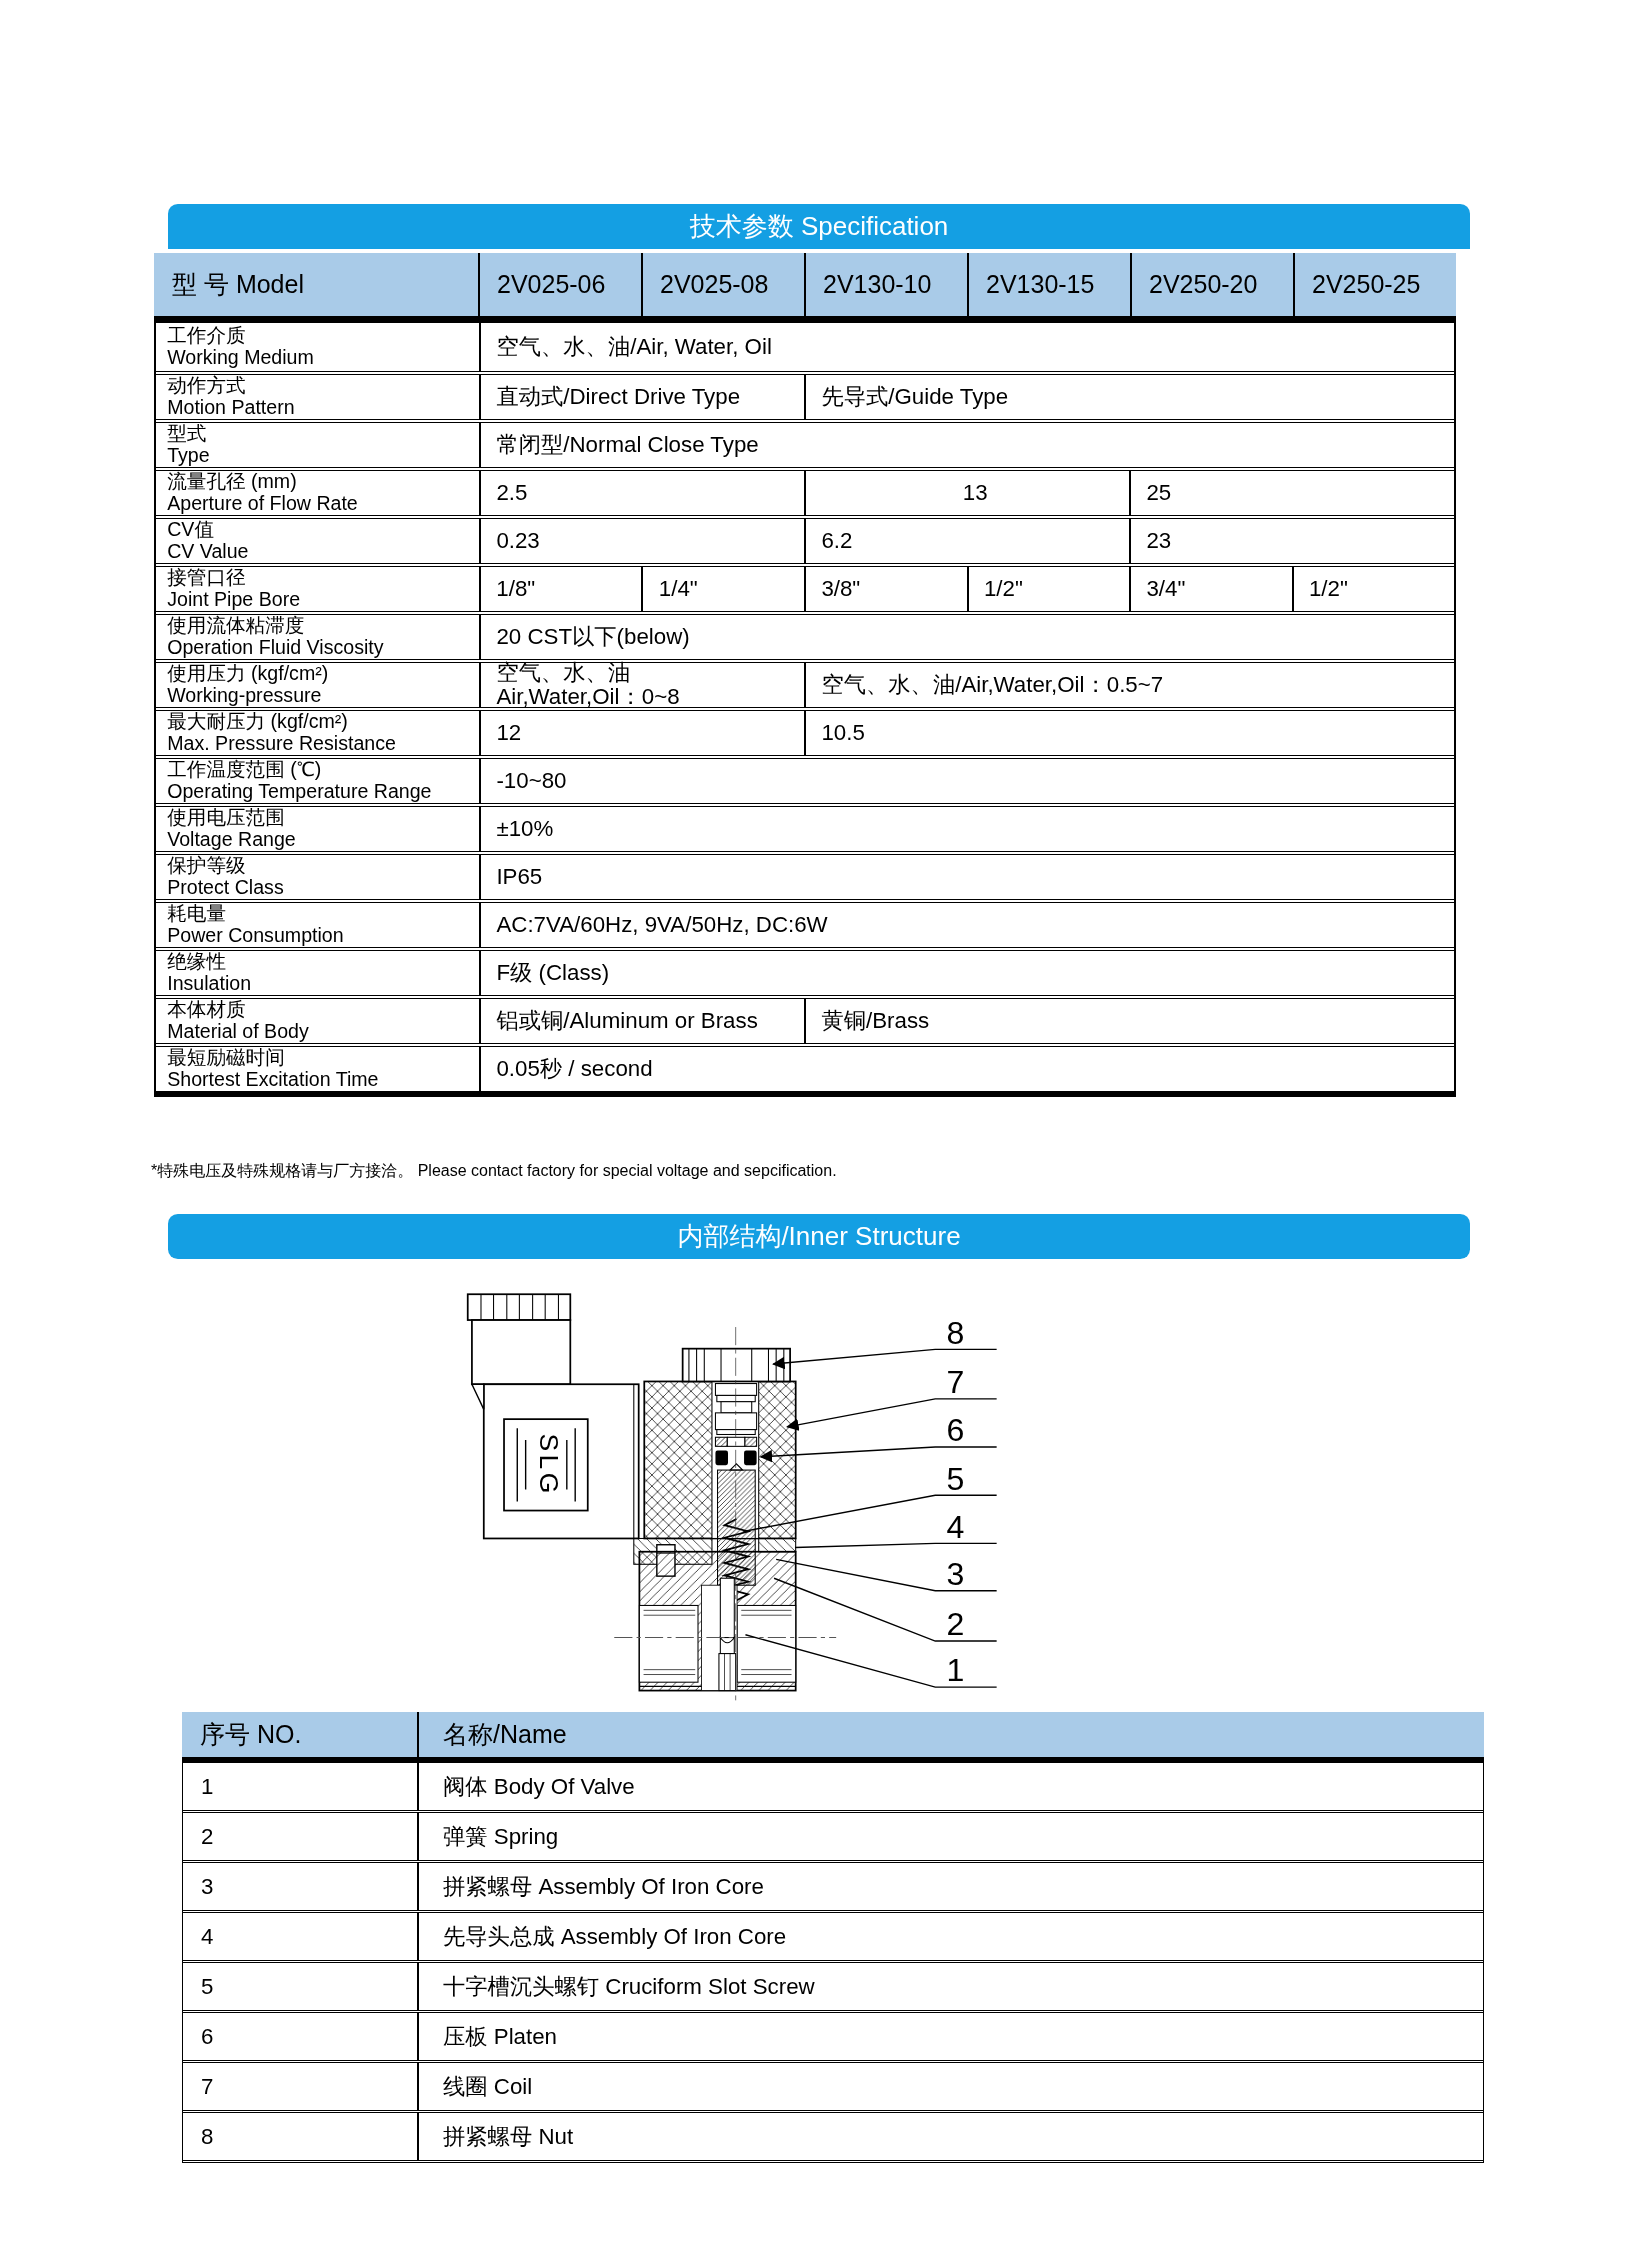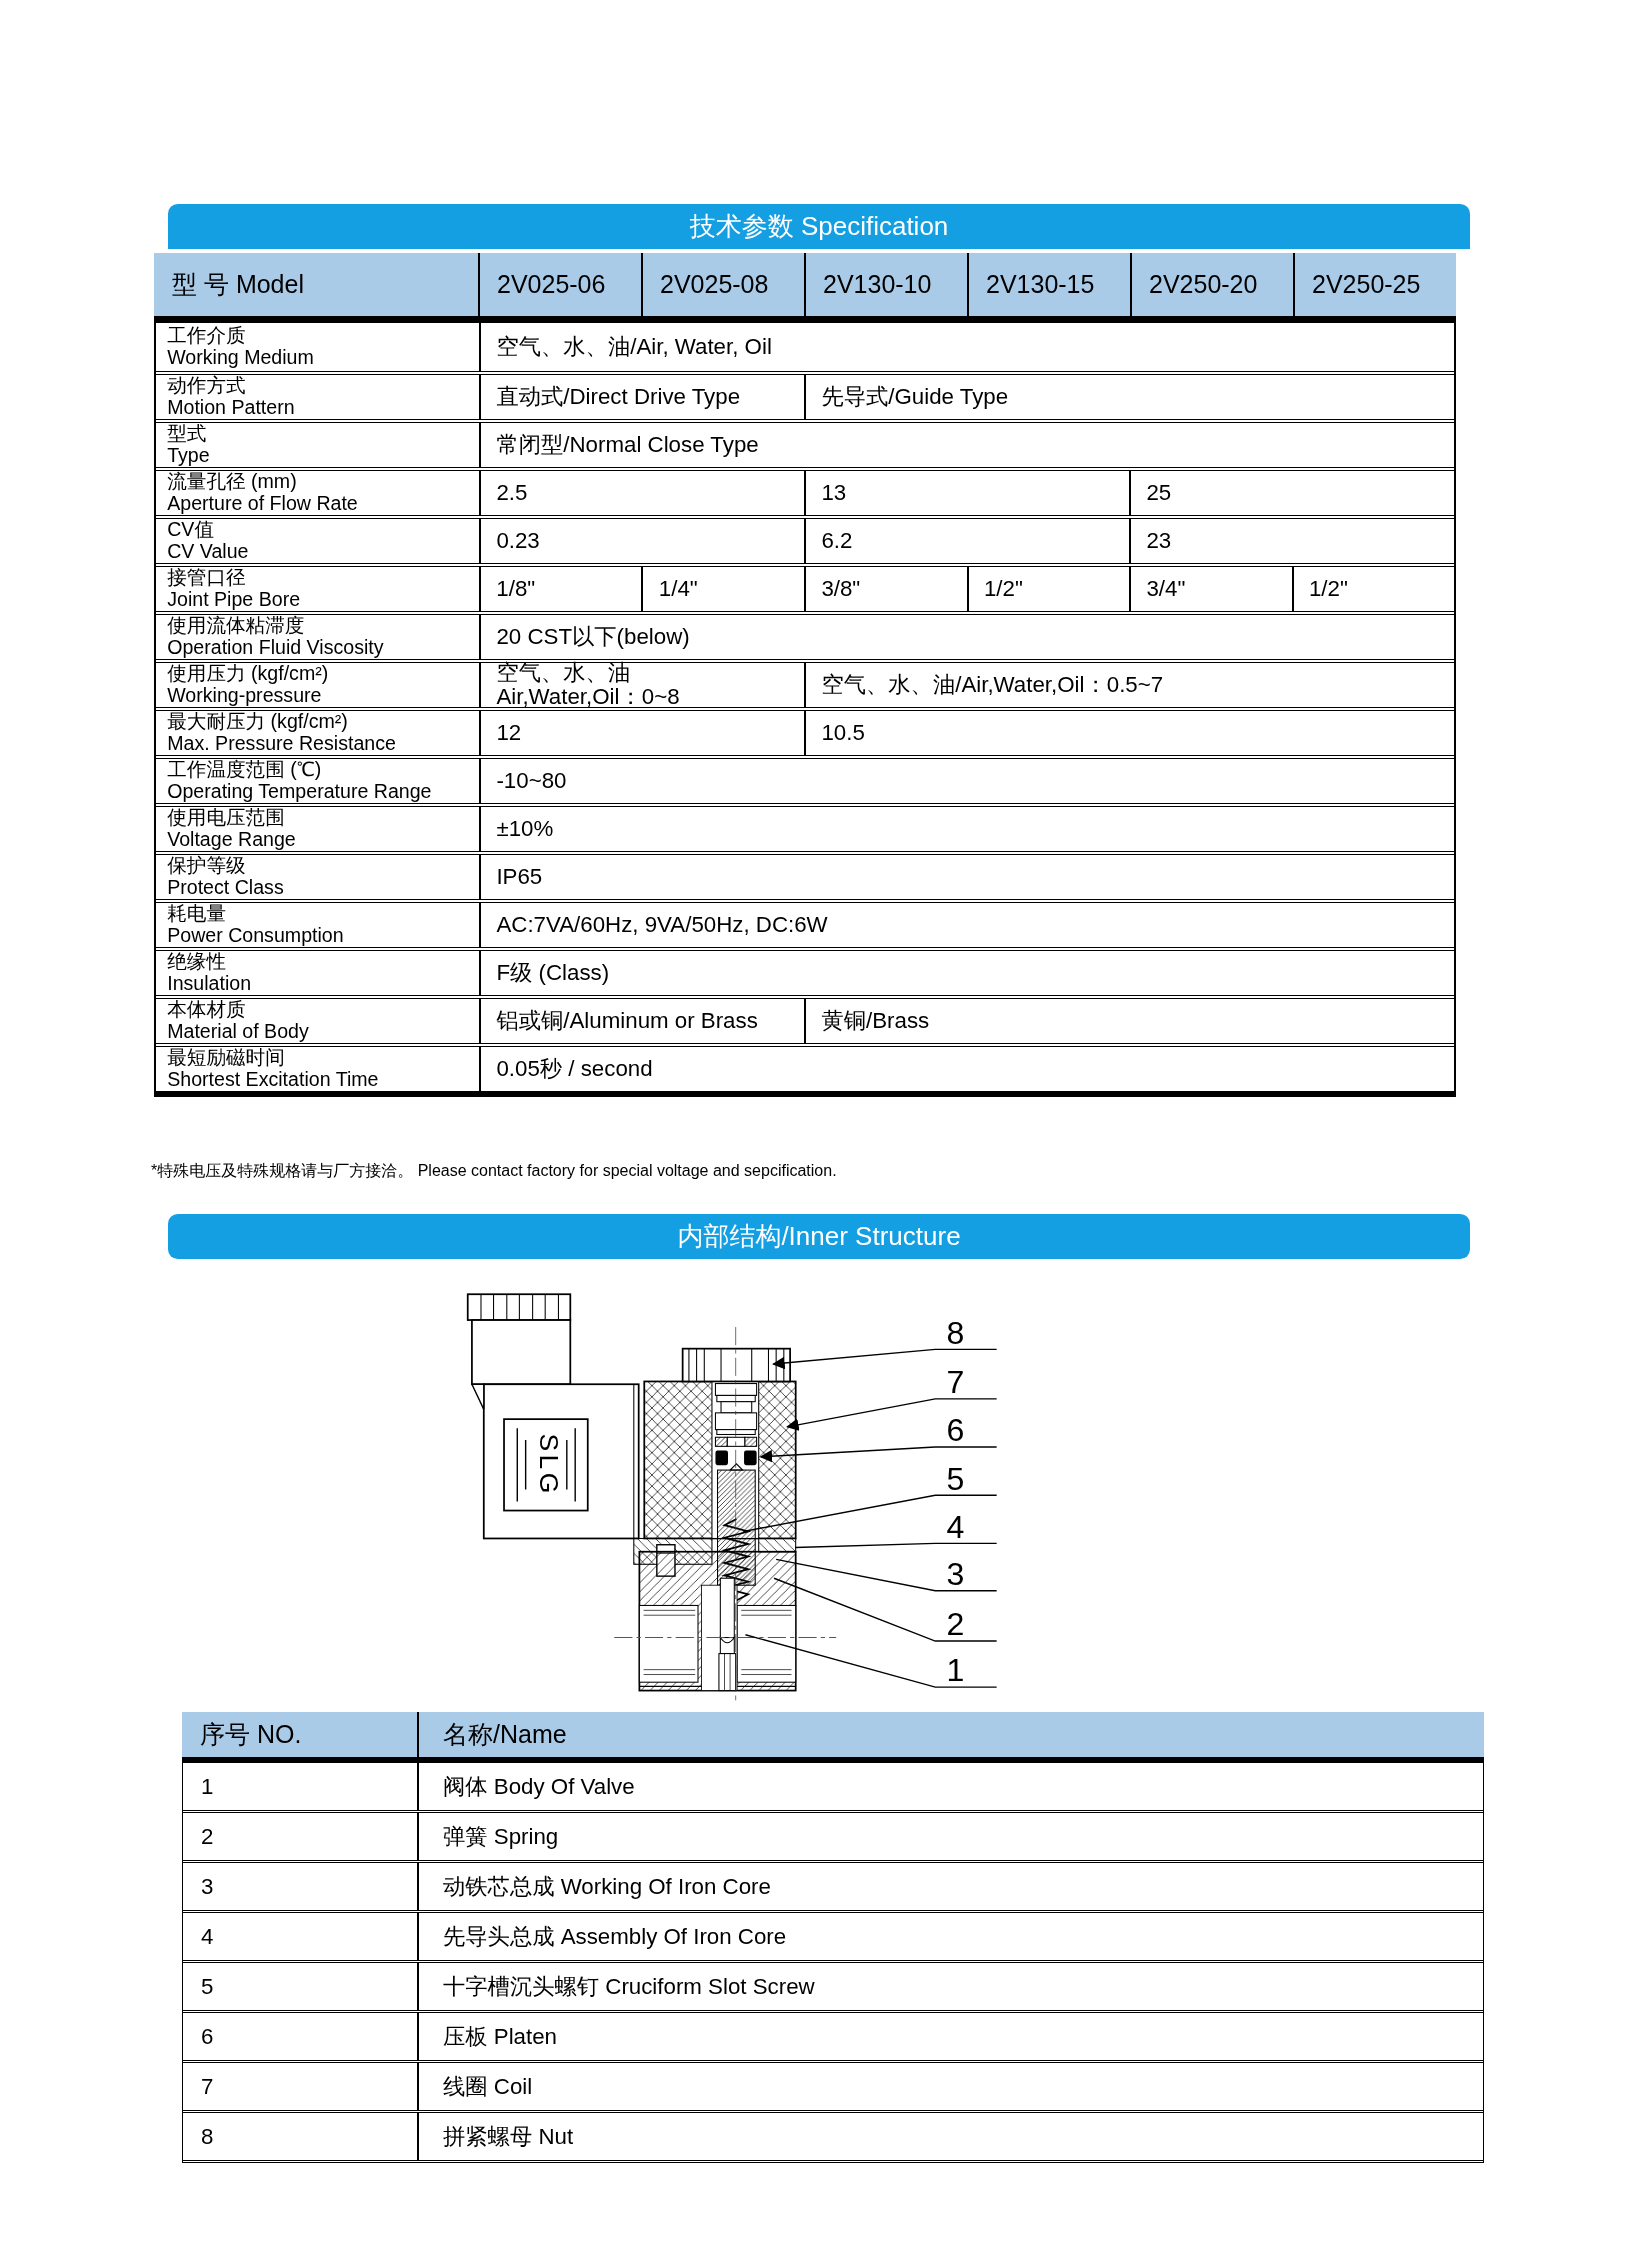--- a/index.html
+++ b/index.html
@@ -104,21 +104,21 @@
         <div>Type</div>
       </div>
       <div class="s-cell" style="width: 978px;">常闭型/Normal Close Type</div>
     </div>
     <div class="s-row">
       <div class="s-label">
         <div>流量孔径 (mm)</div>
         <div>Aperture of Flow Rate</div>
       </div>
       <div class="s-cell" style="width: 326px;">2.5</div>
-      <div class="s-cell" style="width: 326px;">13</div>
+      <div class="s-cell" style="width: 326px; text-align: center;">13</div>
       <div class="s-cell" style="width: 326px;">25</div>
     </div>
     <div class="s-row">
       <div class="s-label">
         <div>CV值</div>
         <div>CV Value</div>
       </div>
       <div class="s-cell" style="width: 326px;">0.23</div>
       <div class="s-cell" style="width: 326px;">6.2</div>
       <div class="s-cell" style="width: 326px;">23</div>
@@ -348,21 +348,21 @@
       <div class="p-row">
         <div class="p-no-col">1</div>
         <div class="p-name-col">阀体 Body Of Valve</div>
       </div>
       <div class="p-row">
         <div class="p-no-col">2</div>
         <div class="p-name-col">弹簧 Spring</div>
       </div>
       <div class="p-row">
         <div class="p-no-col">3</div>
-        <div class="p-name-col">动铁芯总成 Working Of Iron Core</div>
+        <div class="p-name-col">拼紧螺母 Assembly Of Iron Core</div>
       </div>
       <div class="p-row">
         <div class="p-no-col">4</div>
         <div class="p-name-col">先导头总成 Assembly Of Iron Core</div>
       </div>
       <div class="p-row">
         <div class="p-no-col">5</div>
         <div class="p-name-col">十字槽沉头螺钉 Cruciform Slot Screw</div>
       </div>
       <div class="p-row">

